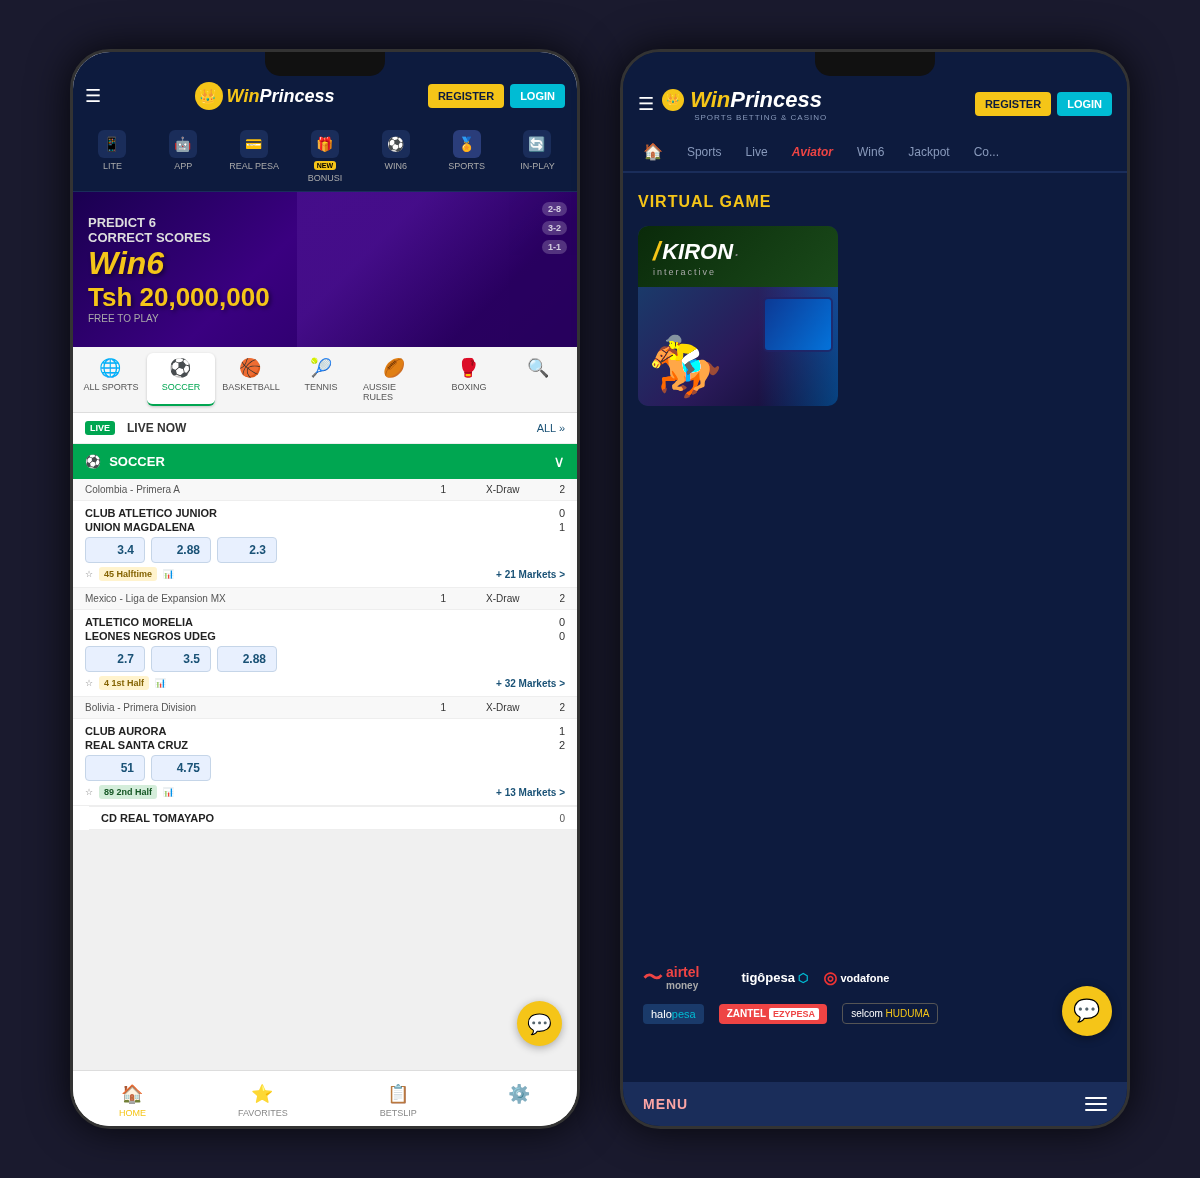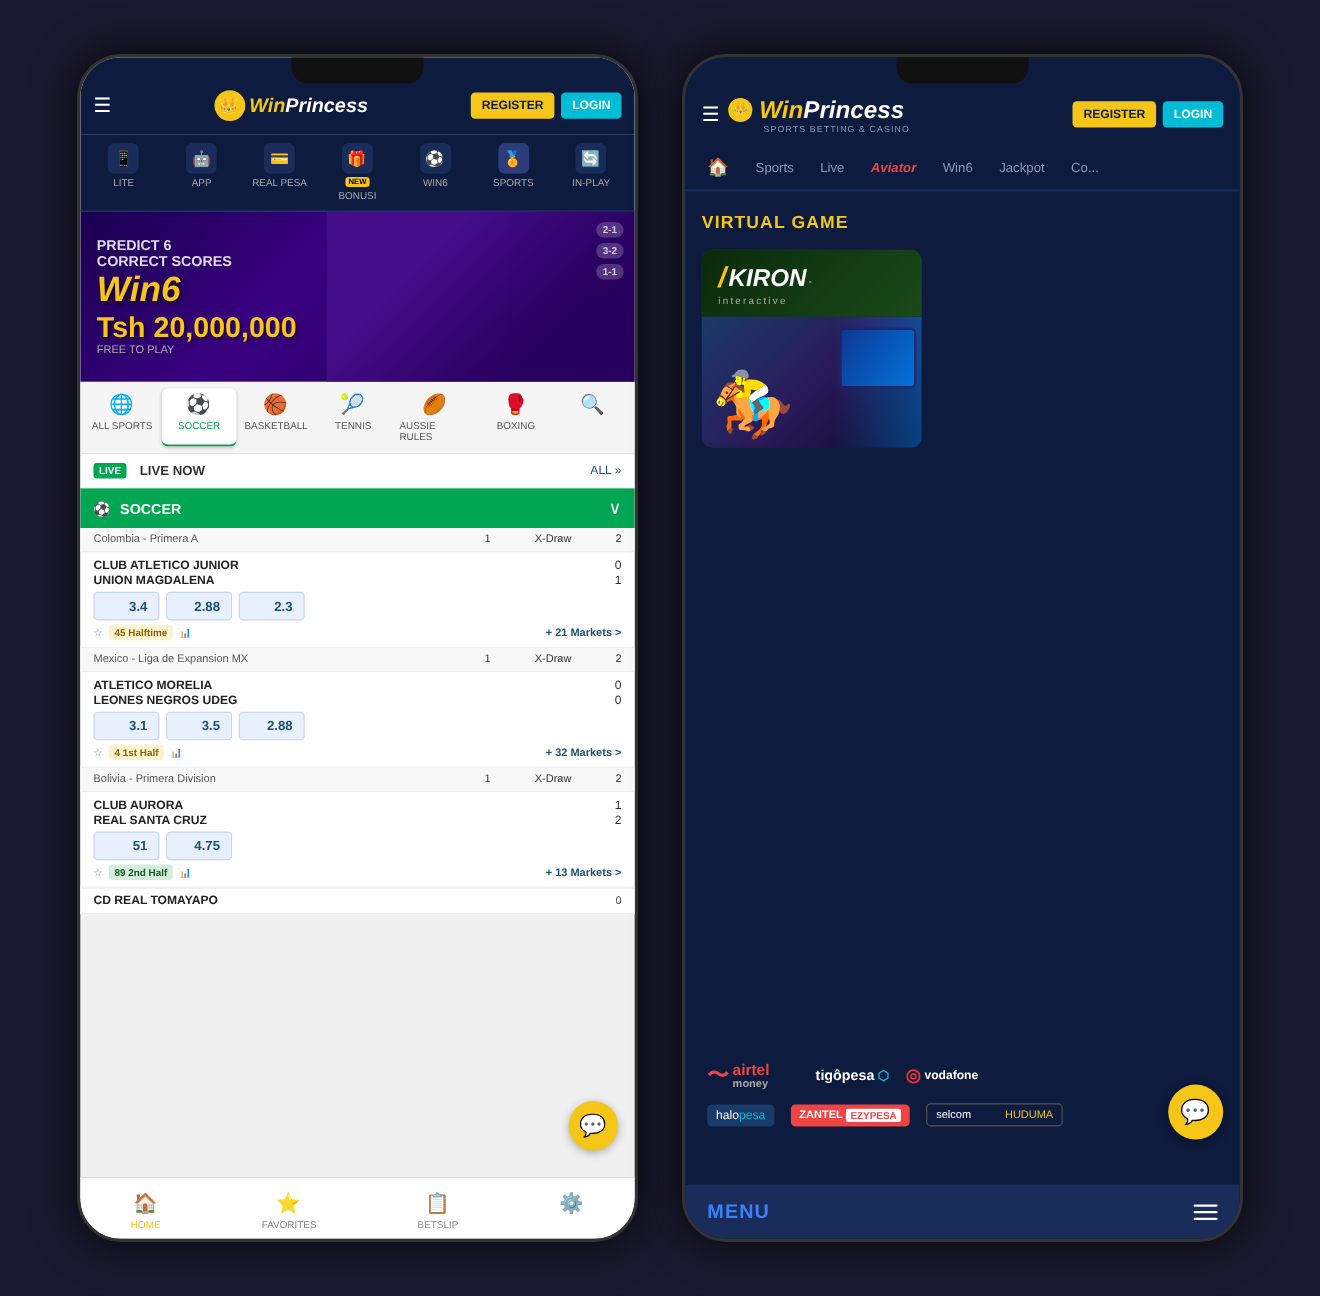--- a/index.html
+++ b/index.html
@@ -581,23 +581,23 @@
       position: absolute;
       bottom: 0;
       left: 0;
       right: 0;
       padding: 14px 20px;
       display: flex;
       align-items: center;
       justify-content: space-between;
     }
     .menu-text {
-      color: #3b82f6;
-      font-weight: bold;
-      font-size: 18px;
+      color: #fca5a5;
+      font-weight: bold;
+      font-size: 14px;
       letter-spacing: 1px;
     }
     .hamburger-lines {
       display: flex;
       flex-direction: column;
       gap: 4px;
       cursor: pointer;
     }
     .hamburger-line {
       width: 22px;
@@ -688,21 +688,21 @@
       <div class="banner-text">
         <div class="predict">PREDICT 6</div>
         <div class="predict">CORRECT SCORES</div>
         <div class="win6">Win6</div>
         <div class="win-amount">Tsh 20,000,000</div>
         <div class="free">FREE TO PLAY</div>
       </div>
       <div class="banner-players">
         <div class="player-silhouette">
           <div class="banner-scores">
-            <div class="score-pill">2-1</div>
+            <div class="score-pill">2-8</div>
             <div class="score-pill">3-2</div>
             <div class="score-pill">1-1</div>
           </div>
         </div>
       </div>
     </div>
 
     <div class="sports-tabs">
       <div class="sport-tab">
         <span class="s-icon">🌐</span>
@@ -798,21 +798,21 @@
           <div class="team-names">
             <span>ATLETICO MORELIA</span>
             <span>LEONES NEGROS UDEG</span>
           </div>
           <div class="team-score">
             <span>0</span>
             <span>0</span>
           </div>
         </div>
         <div class="odds-row">
-          <button class="odd-btn">3.1</button>
+          <button class="odd-btn">2.7</button>
           <button class="odd-btn">3.5</button>
           <button class="odd-btn">2.88</button>
         </div>
         <div class="match-meta">
           <div class="match-meta-left">
             <span>☆</span>
             <span class="time-badge">4 1st Half</span>
             <span>📊</span>
           </div>
           <span class="markets-link">+ 32 Markets &gt;</span>
@@ -845,21 +845,21 @@
         <div class="match-meta">
           <div class="match-meta-left">
             <span>☆</span>
             <span class="time-badge" style="background:#d4edda; color:#155724;">89 2nd Half</span>
             <span>📊</span>
           </div>
           <span class="markets-link">+ 13 Markets &gt;</span>
         </div>
       </div>
 
-      <div class="league-row" style="background:white; border-top: 1px solid #eee;">
+      <div class="league-row" style="background:white; border-top: 1px solid #eee; margin-left: 16px;">
         <span style="font-weight:bold; color:#222; font-size:11px;">CD REAL TOMAYAPO</span>
         <span>0</span>
       </div>
     </div>
 
     <div class="chat-bubble">💬</div>
 
     <div class="bottom-nav">
       <div class="bottom-nav-item active">
         <span class="b-icon">🏠</span>
@@ -959,21 +959,21 @@
       <div class="halo-logo">
         <span>halo<span style="color:#00bcd4;">pesa</span></span>
       </div>
 
       <div class="ezypesa-logo">
         <span style="color:#fff; font-size:10px; font-weight:bold;">ZANTEL</span>
         <span style="background:white; color:#e44; padding:1px 4px; border-radius:2px; font-size:9px; font-weight:bold;">EZYPESA</span>
       </div>
 
       <div class="selcom-logo">
-        <span>selcom <span style="color:#f5c518;margin-left:28px;">HUDUMA</span></span>
+        <span>selcom <span style="color:#f5c518;">HUDUMA</span></span>
       </div>
     </div>
   </div>
 
   <div class="right-chat">💬</div>
 
   <div class="right-bottom">
     <span class="menu-text">MENU</span>
     <div class="hamburger-lines">
       <div class="hamburger-line"></div>

